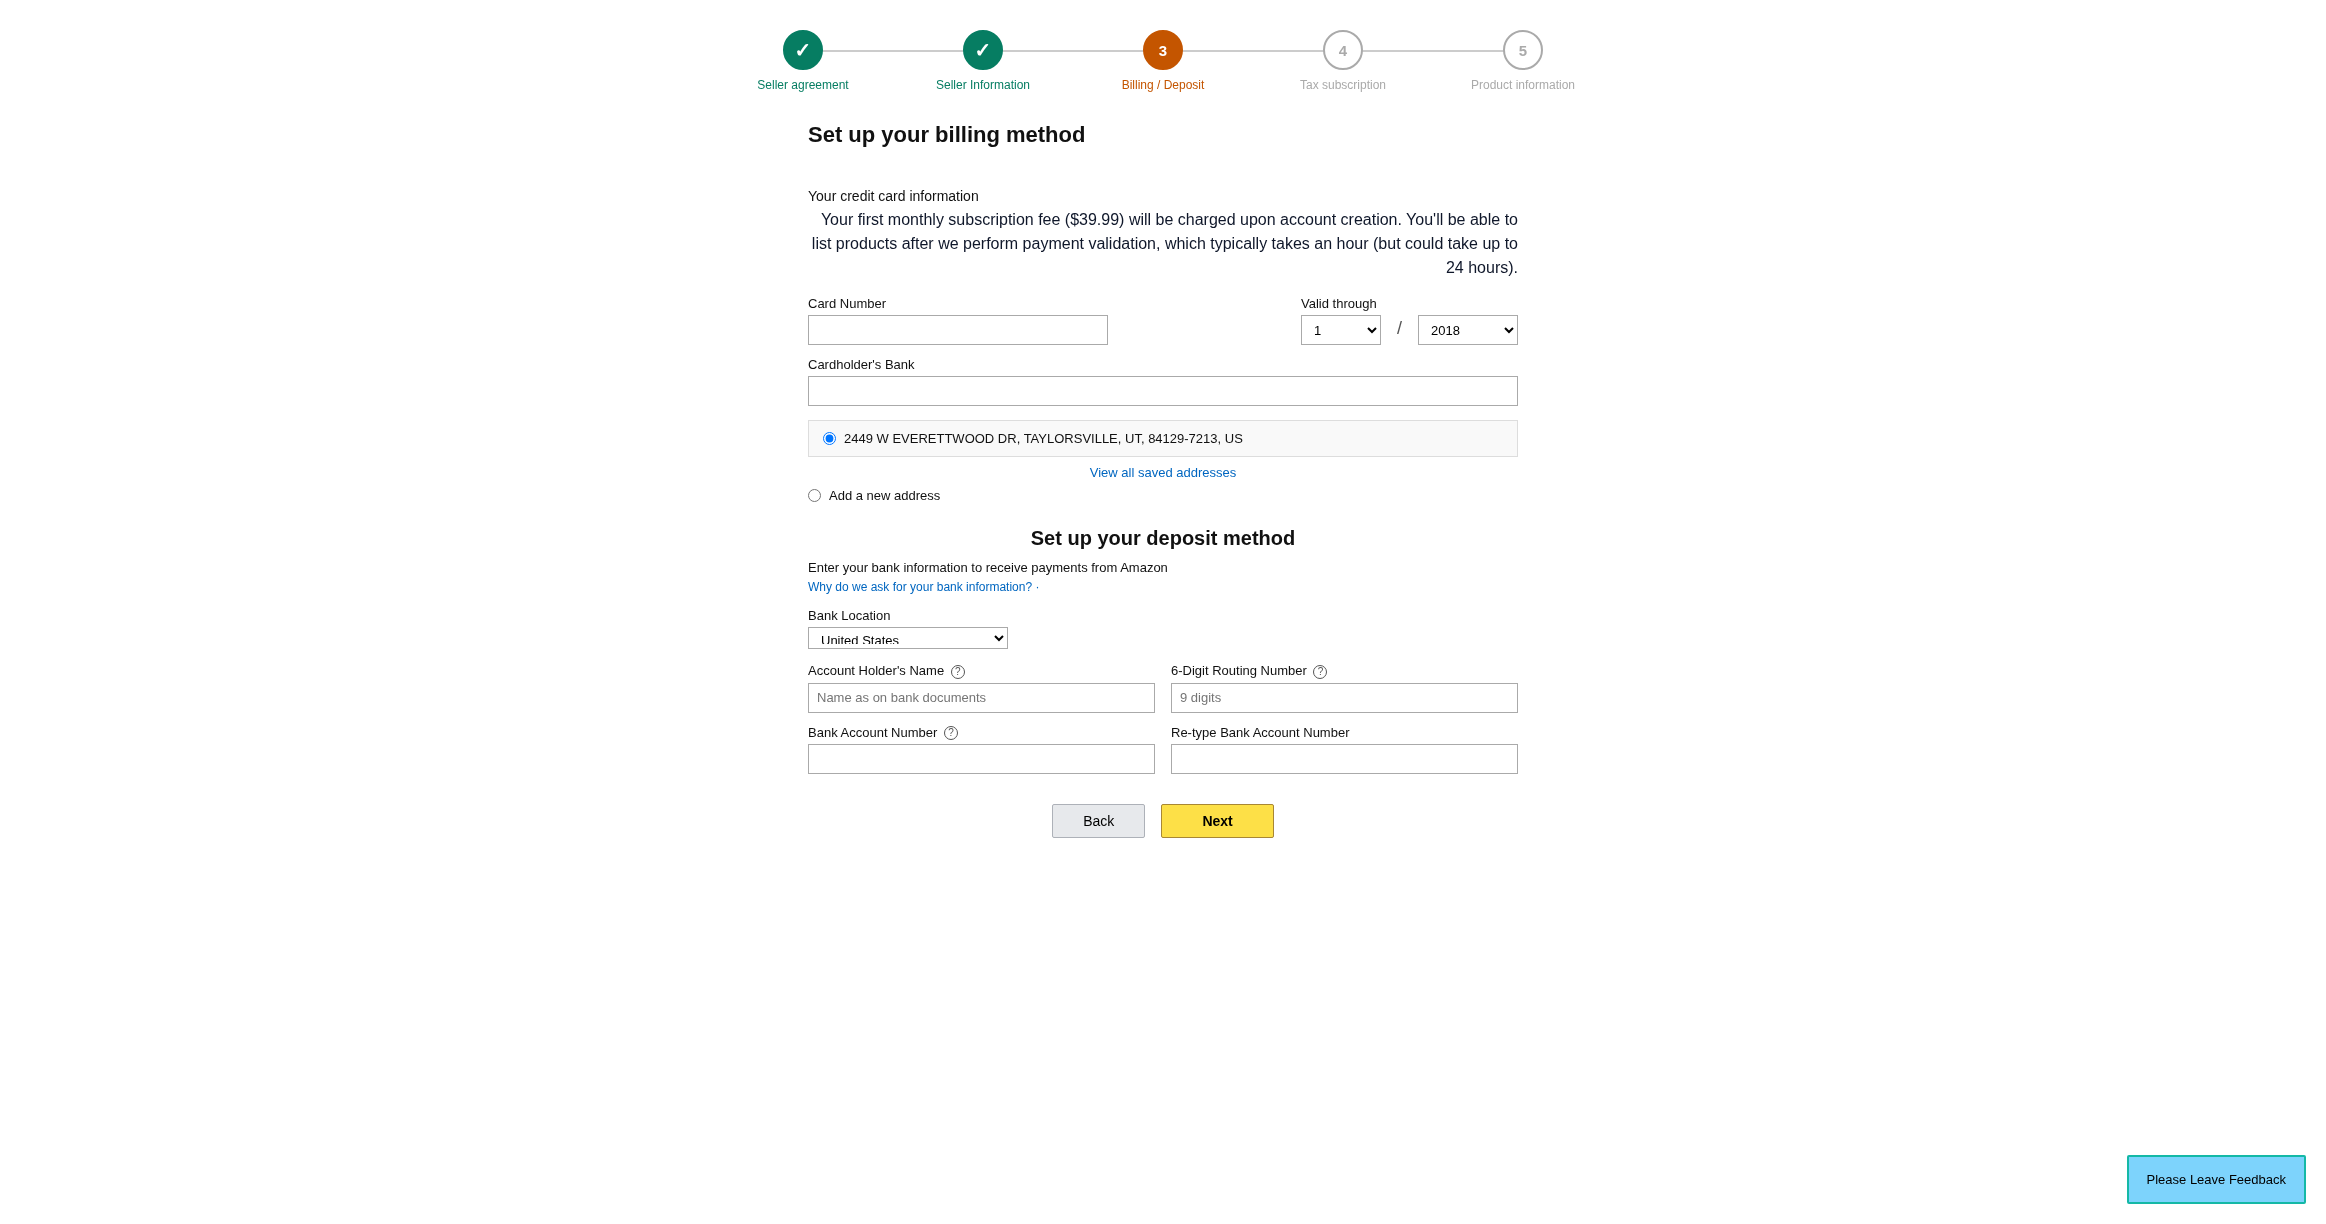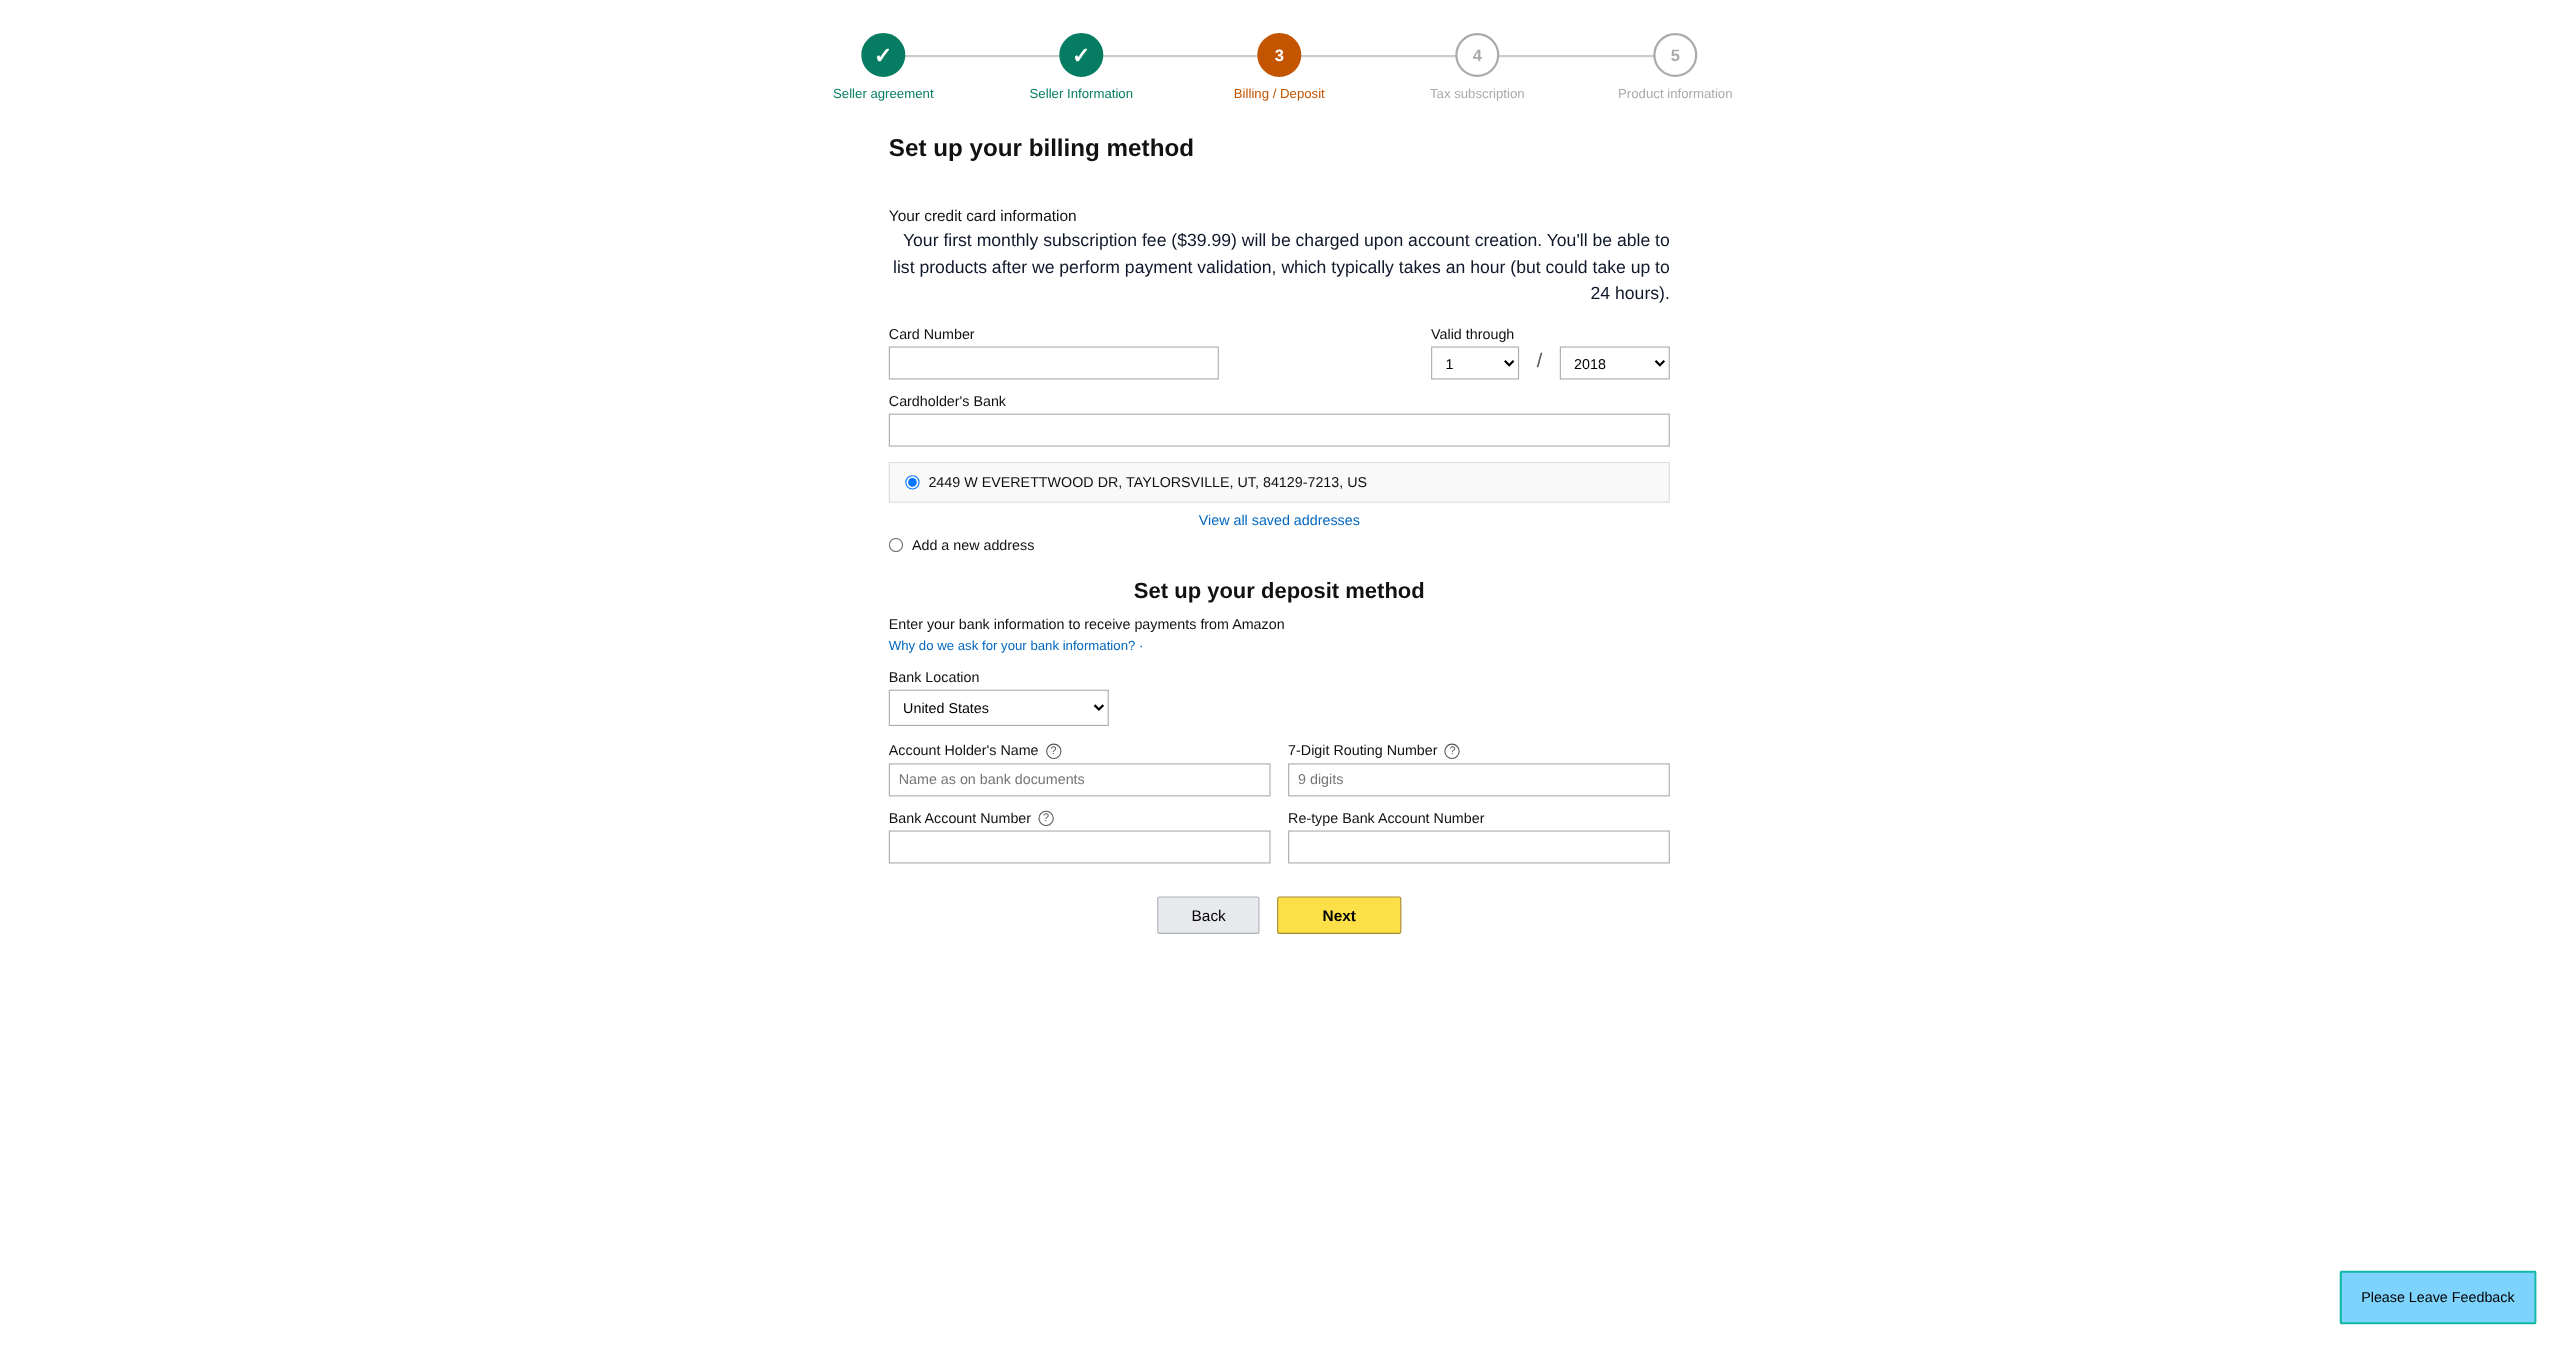--- a/index.html
+++ b/index.html
@@ -213,21 +213,21 @@
     }
 
     .bank-location-label {
       font-size: 13px;
       margin-bottom: 4px;
       margin-top: 14px;
       display: block;
     }
     .bank-location-select {
       width: 200px;
-      height: 33px;
+      height: 22px;
       border: 1px solid #aaa;
       font-size: 13px;
       padding: 4px 8px;
       background: #fff;
       margin-bottom: 14px;
     }
 
     .two-col-row {
       display: flex;
       gap: 16px;
@@ -420,21 +420,21 @@
   <div class="two-col-row">
     <div class="form-group">
       <label>
         <span>Account Holder's Name</span>
         <span class="info-icon">?</span>
       </label>
       <input type="text" placeholder="Name as on bank documents" style="">
     </div>
     <div class="form-group">
       <label>
-        <span>7-Digit Routing Number</span>
+        <span>6-Digit Routing Number</span>
         <span class="info-icon">?</span>
       </label>
       <input type="text" placeholder="9 digits" style="">
     </div>
   </div>
 
   
   <div class="two-col-row">
     <div class="form-group">
       <label>

